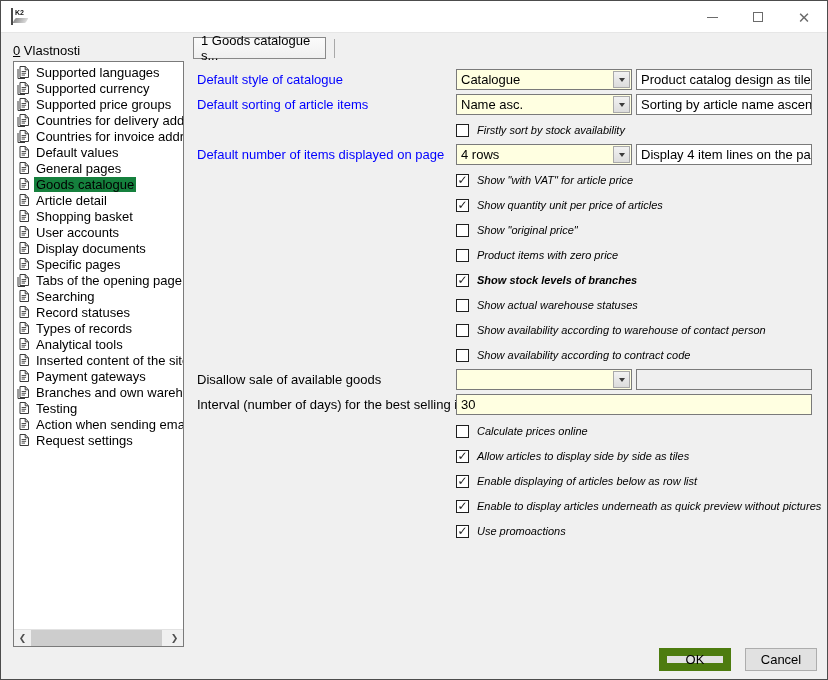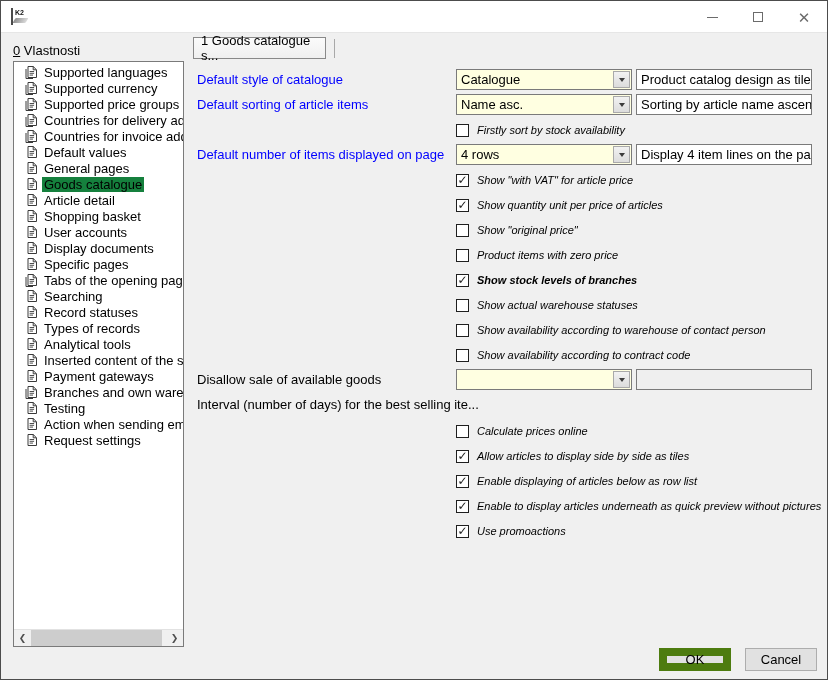--- a/index.html
+++ b/index.html
@@ -16,21 +16,21 @@
   .win-btns { position:absolute; right:0; top:0; height:32px; display:flex; }
   .win-btn { width:46px; height:32px; display:flex; align-items:center; justify-content:center; }
   .glyph-min { width:11px; height:0; border-top:1px solid #6b6b6b; display:block; }
   .glyph-max { width:10px; height:10px; border:1px solid #6b6b6b; display:block; }
   .glyph-close { font-size:15px; color:#6b6b6b; line-height:15px; }
 
   
   .sb-header { position:absolute; left:12px; top:42px; font-size:13px; }
   .sb-accel { text-decoration:underline; }
   .listbox { position:absolute; left:12px; top:60px; width:171px; height:586px; background:#fff; border:1px solid #7a7a7a; overflow:hidden; }
-  .sb-list { position:absolute; top:2px; left:0; right:0;padding-left:8px; }
+  .sb-list { position:absolute; top:2px; left:0; right:0; }
   .sb-item { display:flex; align-items:center; height:16px; padding-left:3px; white-space:nowrap; overflow:hidden; cursor:default; }
   .sb-item .doc-ico { flex:0 0 14px; height:13px; margin-right:3px; }
   .sb-item .doc-ico svg { display:block; }
   .doc-ico .extra { display:none; }
   .doc-ico.multi .extra { display:block; }
   .sb-label { padding:0 2px; font-size:13px; }
   .sb-item.selected .sb-label { background:#15803d; }
   .hscroll { position:absolute; left:0; right:0; bottom:0; height:17px; background:#f0f0f0; border-top:1px solid #e2e2e2; }
   .hs-arrow { position:absolute; top:0; width:17px; height:16px; display:flex; align-items:center; justify-content:center; font-size:9px; color:#4f4f4f; }
   .hs-left { left:0; } .hs-right { right:0; }
@@ -494,20 +494,21 @@
       <span class="combo-value"></span>
       <span class="combo-btn">
           <span class="arr"></span>
         </span>
     </div>
     <div class="descbox muted"></div>
   </div>
 
   <div class="frow" style="top:393px">
     <span class="f-label">Interval (number of days) for the best selling ite...</span>
+    <input class="txt" value="30" style="">
   </div>
 
   <div class="cb-row" style="top:423px">
     <span class="cb-box">
         <span class="cb-mark"></span>
       </span>
     <span class="cb-label">Calculate prices online</span>
   </div>
 
   <div class="cb-row" style="top:448px">

